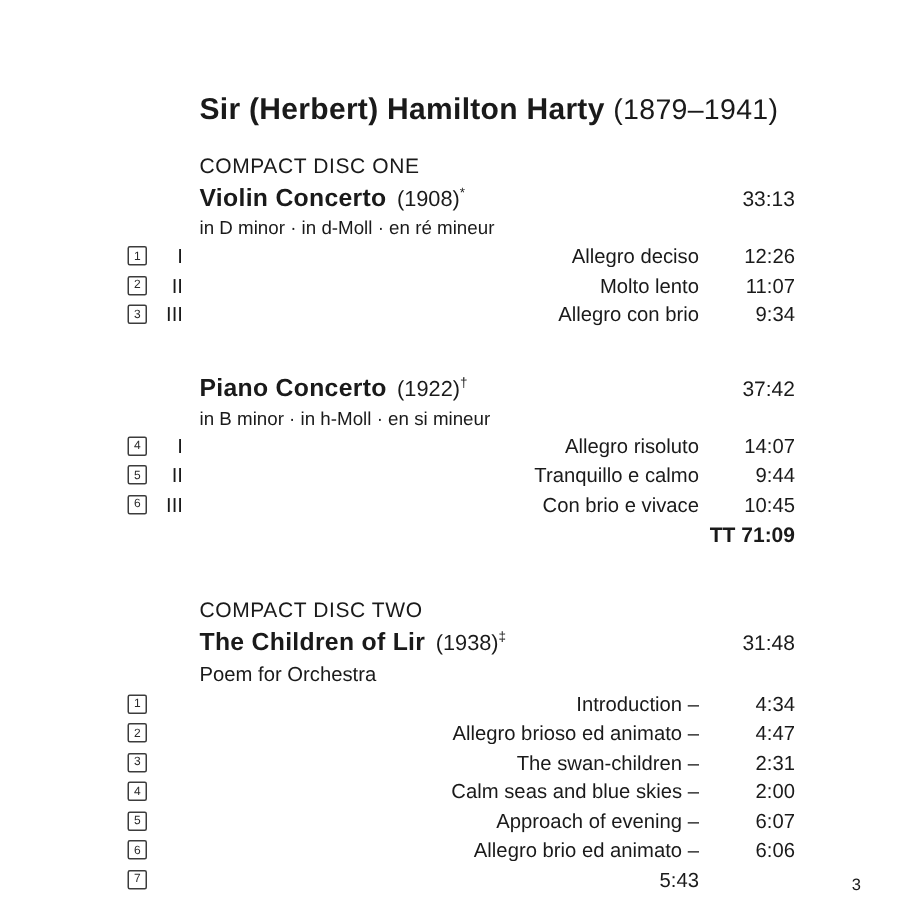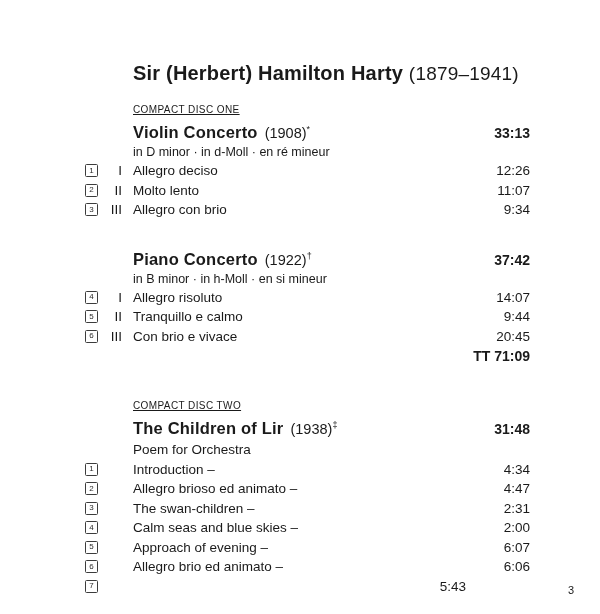--- a/index.html
+++ b/index.html
@@ -26,25 +26,24 @@
   .main-title {
     font-size: 20px;
     line-height: 26px;
     letter-spacing: 0.2px;
     white-space: nowrap;
   }
   .main-title .name { font-weight: bold; }
   .main-title .dates { font-weight: normal; font-size: 19px; }
 
   .disc-label {
-    font-size: 10px;
+    font-size: 14px;
     line-height: 12px;
     letter-spacing: 0.4px;
     font-weight: normal;
-    text-decoration: underline;
   }
   .disc-one-label { margin-top: 17px; }
   .disc-two-label { margin-top: 34px; }
 
   .work-heading {
     display: flex;
     align-items: baseline;
     line-height: 22px;
     margin-top: 5px;
     text-align: center;
@@ -59,21 +58,21 @@
     font-size: 14.5px;
     margin-left: 7px;
   }
   .work-heading .work-marker {
     font-size: 9px;
     vertical-align: super;
     line-height: 0;
   }
   .work-heading .spacer { flex: 1; }
   .work-heading .work-duration {
-    font-weight: bold;
+    font-weight: normal;
     font-size: 14px;
   }
 
   .work-subtitle {
     font-size: 12.5px;
     line-height: 16px;
   }
   .work-subtitle-large {
     font-size: 13.5px;
     line-height: 19px;
@@ -101,20 +100,21 @@
   }
   .movement {
     text-align: right;
     padding-right: 1px;
     font-size: 13.5px;
   }
   .tracktitle {
     padding-left: 10px;
     white-space: nowrap;
     overflow: hidden;
+    text-align: right;
   }
   .tracktime { text-align: right; }
 
   .total-row {
     height: 19.5px;
     display: flex;
     align-items: center;
     justify-content: flex-end;
     font-weight: bold;
     font-size: 14px;
@@ -201,21 +201,21 @@
         <span class="movement">II</span>
         <span class="tracktitle">Tranquillo e calmo</span>
         <span class="tracktime">9:44</span>
       </div>
       <div class="track">
         <span class="tracknum">
             <span>6</span>
           </span>
         <span class="movement">III</span>
         <span class="tracktitle">Con brio e vivace</span>
-        <span class="tracktime">20:45</span>
+        <span class="tracktime">10:45</span>
       </div>
     </div>
 
     <div class="total-row">TT 71:09</div>
 
     <div class="disc-label disc-two-label indent">COMPACT DISC TWO</div>
 
     <div class="work-heading indent">
       <span class="work-title">The Children of Lir</span>
       <span class="work-year"><span>(1938)</span><sup class="work-marker">‡</sup></span>

